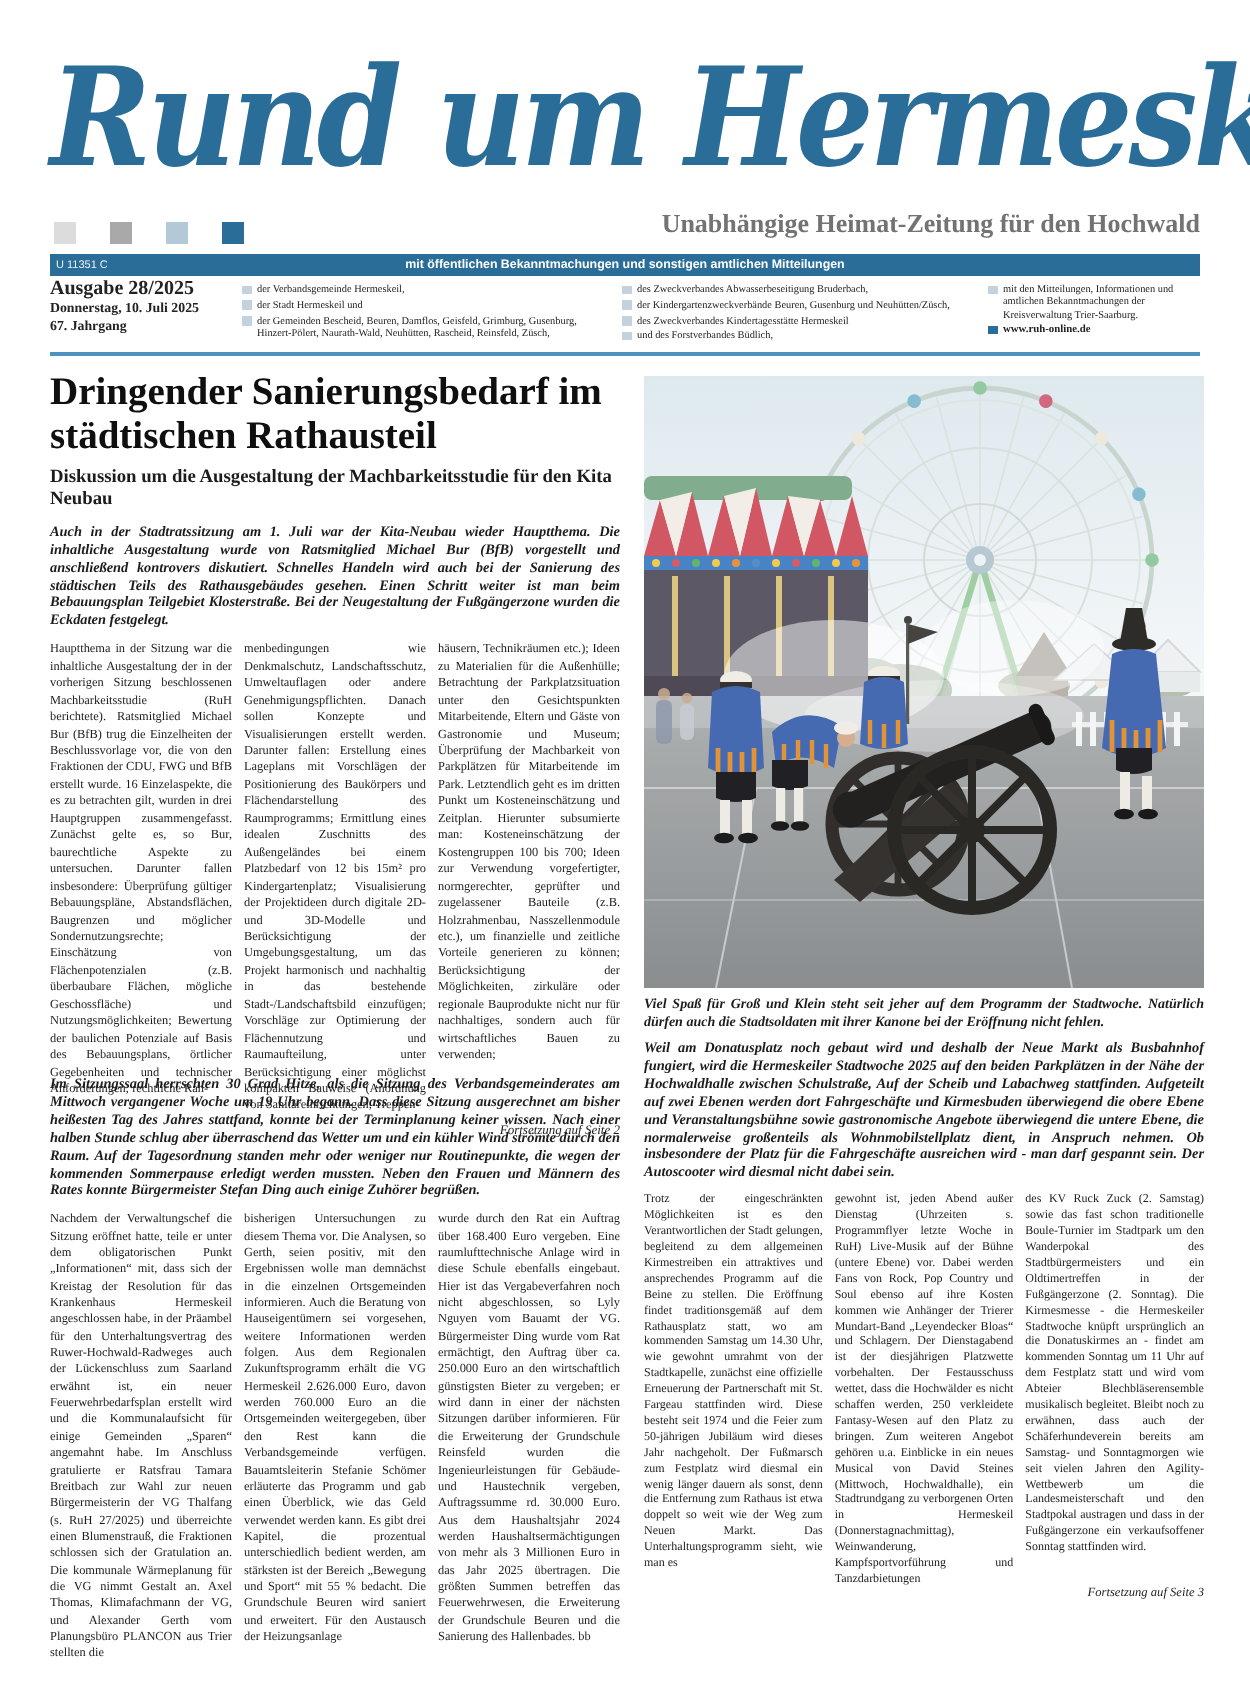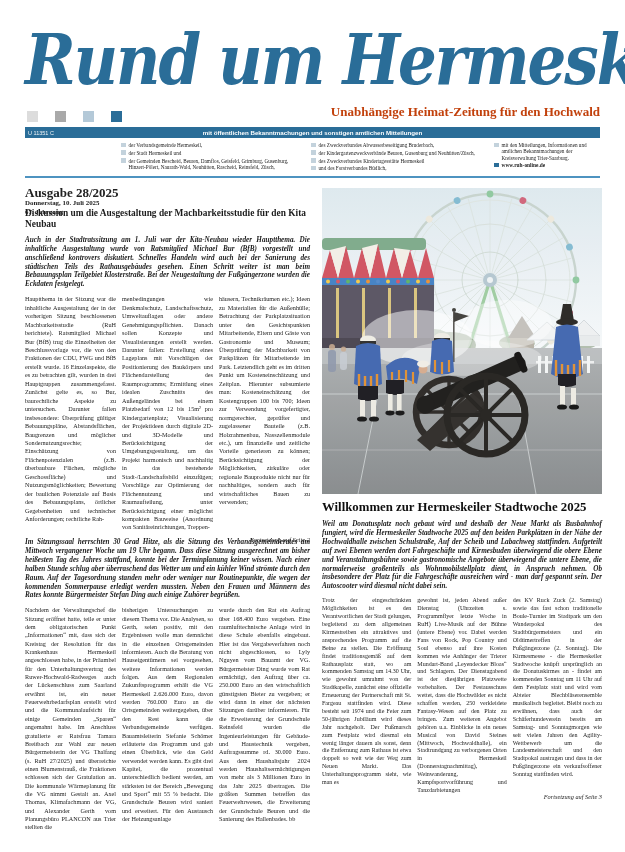--- a/index.html
+++ b/index.html
@@ -7,50 +7,50 @@
         font-family:"Liberation Serif","DejaVu Serif",serif;color:#1c1c1c;}
   
   .brand-title{position:absolute;left:25px;top:20px;width:578px;height:92px;
         font-family:"DejaVu Serif",serif;font-style:italic;font-weight:bold;
         font-size:61px;letter-spacing:-2px;color:#2a6d98;white-space:nowrap;
         transform:scaleY(1.12);transform-origin:top left;}
   .squares{position:absolute;left:27px;top:111px;display:flex;gap:17px;}
   .squares span{width:11px;height:11px;display:block;}
   .sq1{background:#dcdcdc}.sq2{background:#a9a9a9}.sq3{background:#b4c9d8}.sq4{background:#2a6d98}
   .tagline{position:absolute;left:25px;top:104px;width:575px;text-align:right;
-        font-size:13px;font-weight:bold;color:#c2410c;}
+        font-size:13px;font-weight:bold;color:#737373;}
   .bluebar{position:absolute;left:25px;top:127px;width:575px;height:11px;background:#2a6d98;
         font-family:"Liberation Sans",sans-serif;color:#eef3f6;}
   .bluebar .code{position:absolute;left:3px;top:2.5px;font-size:5.5px;}
   .bluebar .bartext{position:absolute;left:0;right:0;top:2px;text-align:center;
         font-size:6.2px;font-weight:bold;color:#ffffff;}
   .mastrow{position:absolute;left:25px;top:142px;width:575px;display:flex;
         font-size:5.2px;line-height:6.3px;color:#222;}
   .mcol1{width:96px;flex:none;}
   .mcol2{width:190px;flex:none;padding-right:8px;box-sizing:border-box;}
   .mcol3{width:183px;flex:none;padding-right:8px;box-sizing:border-box;}
   .mcol4{width:98px;flex:none;}
-  .edition{font-size:13px;font-weight:bold;margin-bottom:3.5px;margin-top:48px;}
+  .edition{font-size:10px;font-weight:bold;margin-bottom:3.5px;}
   .mdate{font-size:6.9px;font-weight:bold;margin-bottom:2.5px;}
   .mvol{font-size:6.9px;font-weight:bold;}
   .mitem{display:flex;margin-bottom:1.5px;}
   .msq{width:4.5px;height:4.5px;background:#c3d2dc;display:block;flex:none;
        margin-right:3px;margin-top:0.5px;}
   .msq.blue{background:#2a6d98;}
   .mweb{font-weight:bold;font-size:5.4px;}
   .mastrule{position:absolute;left:25px;top:176px;width:575px;height:2px;background:#4e93c0;}
   
   .art{position:absolute;}
   .art1{left:25px;top:186px;width:285px;}
   .art2{left:25px;top:533px;width:285px;}
   .rightcol{left:322px;top:188px;width:280px;}
   .h1{font-size:19.5px;line-height:21.5px;font-weight:bold;color:#0f0f0f;}
   .h2{font-size:12.8px;line-height:15px;font-weight:bold;color:#0f0f0f;}
   .h2.nowrap{white-space:nowrap;}
-  .sub1{font-size:9.4px;line-height:11.4px;font-weight:bold;margin-top:22px;}
+  .sub1{font-size:9.4px;line-height:11.4px;font-weight:bold;margin-top:5px;}
   .sub2{font-size:8.8px;line-height:10.6px;font-weight:bold;margin-top:4px;}
   .lead{font-size:7.2px;line-height:8.9px;font-weight:bold;text-align:justify;margin-top:5px;font-style:italic;}
   .cols{display:flex;gap:6px;position:relative;overflow:hidden;margin-top:6px;}
   .col{flex:1;text-align:justify;}
   .art1 .cols{height:249px;font-size:6.2px;line-height:8.45px;}
   .art2 .cols{height:231px;font-size:6.2px;line-height:8.35px;}
   .rightcol .cols{height:204px;font-size:6px;line-height:7.9px;}
   .cont{position:absolute;right:0;bottom:0;background:#fff;font-style:italic;
         padding-left:5px;font-size:1.05em;}
   
@@ -123,20 +123,21 @@
       </div>
       <div class="mitem">
         <span class="msq blue"></span>
         <span class="mweb">www.ruh-online.de</span>
       </div>
     </div>
   </div>
   <div class="mastrule"></div>
 
   <section class="art art1">
+    <div class="h1">Dringender Sanierungsbedarf im städtischen Rathausteil</div>
     <div class="sub1">Diskussion um die Ausgestaltung der Machbarkeitsstudie für den Kita Neubau</div>
     <div class="lead">Auch in der Stadtratssitzung am 1. Juli war der Kita-Neubau wieder Hauptthema. Die inhaltliche Ausgestaltung wurde von Ratsmitglied Michael Bur (BfB) vorgestellt und anschließend kontrovers diskutiert. Schnelles Handeln wird auch bei der Sanierung des städtischen Teils des Rathausgebäudes gesehen. Einen Schritt weiter ist man beim Bebauungsplan Teilgebiet Klosterstraße. Bei der Neugestaltung der Fußgängerzone wurden die Eckdaten festgelegt.</div>
     <div class="cols">
       <div class="col">Hauptthema in der Sitzung war die inhaltliche Ausgestaltung der in der vorherigen Sitzung beschlossenen Machbarkeitsstudie (RuH berichtete). Ratsmitglied Michael Bur (BfB) trug die Einzelheiten der Beschlussvorlage vor, die von den Fraktionen der CDU, FWG und BfB erstellt wurde. 16 Einzelaspekte, die es zu betrachten gilt, wurden in drei Hauptgruppen zusammengefasst. Zunächst gelte es, so Bur, baurechtliche Aspekte zu untersuchen. Darunter fallen insbesondere: Überprüfung gültiger Bebauungspläne, Abstandsflächen, Baugrenzen und möglicher Sondernutzungsrechte; Einschätzung von Flächenpotenzialen (z.B. überbaubare Flächen, mögliche Geschossfläche) und Nutzungsmöglichkeiten; Bewertung der baulichen Potenziale auf Basis des Bebauungsplans, örtlicher Gegebenheiten und technischer Anforderungen; rechtliche Rah-</div>
       <div class="col">menbedingungen wie Denkmalschutz, Landschaftsschutz, Umweltauflagen oder andere Genehmigungspflichten. Danach sollen Konzepte und Visualisierungen erstellt werden. Darunter fallen: Erstellung eines Lageplans mit Vorschlägen der Positionierung des Baukörpers und Flächendarstellung des Raumprogramms; Ermittlung eines idealen Zuschnitts des Außengeländes bei einem Platzbedarf von 12 bis 15m² pro Kindergartenplatz; Visualisierung der Projektideen durch digitale 2D- und 3D-Modelle und Berücksichtigung der Umgebungsgestaltung, um das Projekt harmonisch und nachhaltig in das bestehende Stadt-/Landschaftsbild einzufügen; Vorschläge zur Optimierung der Flächennutzung und Raumaufteilung, unter Berücksichtigung einer möglichst kompakten Bauweise (Anordnung von Sanitäreinrichtungen, Treppen-</div>
       <div class="col">häusern, Technikräumen etc.); Ideen zu Materialien für die Außenhülle; Betrachtung der Parkplatzsituation unter den Gesichtspunkten Mitarbeitende, Eltern und Gäste von Gastronomie und Museum; Überprüfung der Machbarkeit von Parkplätzen für Mitarbeitende im Park. Letztendlich geht es im dritten Punkt um Kosteneinschätzung und Zeitplan. Hierunter subsumierte man: Kosteneinschätzung der Kostengruppen 100 bis 700; Ideen zur Verwendung vorgefertigter, normgerechter, geprüfter und zugelassener Bauteile (z.B. Holzrahmenbau, Nasszellenmodule etc.), um finanzielle und zeitliche Vorteile generieren zu können; Berücksichtigung der Möglichkeiten, zirkuläre oder regionale Bauprodukte nicht nur für nachhaltiges, sondern auch für wirtschaftliches Bauen zu verwenden;</div>
       <div class="cont">Fortsetzung auf Seite 2</div>
     </div>
   </section>
 
@@ -411,22 +412,22 @@
         <path d="M236,186 h18 v11 q-9,4 -18,0 Z" fill="#16151a"></path>
         <rect x="238" y="198" width="5" height="19" fill="#eceae2"></rect>
         <rect x="249" y="200" width="5" height="17" fill="#eceae2"></rect>
         <ellipse cx="240" cy="219" rx="5" ry="2.6" fill="#0d0d0d"></ellipse>
         <ellipse cx="252" cy="219" rx="5" ry="2.6" fill="#0d0d0d"></ellipse>
       </g>
 
       <rect x="0" y="0" width="280" height="306" fill="#ffffff" opacity="0.05"></rect>
     </svg>
 
-
-    <div class="h2 nowrap" style="margin-top:6px;">Willkommen zur Hermeskeiler Stadtwoche 2025</div>
+    <div class="caption">Viel Spaß für Groß und Klein steht seit jeher auf dem Programm der Stadtwoche. Natürlich dürfen auch die Stadtsoldaten mit ihrer Kanone bei der Eröffnung nicht fehlen.</div>
+
     <div class="lead">Weil am Donatusplatz noch gebaut wird und deshalb der Neue Markt als Busbahnhof fungiert, wird die Hermeskeiler Stadtwoche 2025 auf den beiden Parkplätzen in der Nähe der Hochwaldhalle zwischen Schulstraße, Auf der Scheib und Labachweg stattfinden. Aufgeteilt auf zwei Ebenen werden dort Fahrgeschäfte und Kirmesbuden überwiegend die obere Ebene und Veranstaltungsbühne sowie gastronomische Angebote überwiegend die untere Ebene, die normalerweise großenteils als Wohnmobilstellplatz dient, in Anspruch nehmen. Ob insbesondere der Platz für die Fahrgeschäfte ausreichen wird - man darf gespannt sein. Der Autoscooter wird diesmal nicht dabei sein.</div>
     <div class="cols">
       <div class="col">Trotz der eingeschränkten Möglichkeiten ist es den Verantwortlichen der Stadt gelungen, begleitend zu dem allgemeinen Kirmestreiben ein attraktives und ansprechendes Programm auf die Beine zu stellen. Die Eröffnung findet traditionsgemäß auf dem Rathausplatz statt, wo am kommenden Samstag um 14.30 Uhr, wie gewohnt umrahmt von der Stadtkapelle, zunächst eine offizielle Erneuerung der Partnerschaft mit St. Fargeau stattfinden wird. Diese besteht seit 1974 und die Feier zum 50-jährigen Jubiläum wird dieses Jahr nachgeholt. Der Fußmarsch zum Festplatz wird diesmal ein wenig länger dauern als sonst, denn die Entfernung zum Rathaus ist etwa doppelt so weit wie der Weg zum Neuen Markt. Das Unterhaltungsprogramm sieht, wie man es</div>
       <div class="col">gewohnt ist, jeden Abend außer Dienstag (Uhrzeiten s. Programmflyer letzte Woche in RuH) Live-Musik auf der Bühne (untere Ebene) vor. Dabei werden Fans von Rock, Pop Country und Soul ebenso auf ihre Kosten kommen wie Anhänger der Trierer Mundart-Band „Leyendecker Bloas“ und Schlagern. Der Dienstagabend ist der diesjährigen Platzwette vorbehalten. Der Festausschuss wettet, dass die Hochwälder es nicht schaffen werden, 250 verkleidete Fantasy-Wesen auf den Platz zu bringen. Zum weiteren Angebot gehören u.a. Einblicke in ein neues Musical von David Steines (Mittwoch, Hochwaldhalle), ein Stadtrundgang zu verborgenen Orten in Hermeskeil (Donnerstagnachmittag), Weinwanderung, Kampfsportvorführung und Tanzdarbietungen</div>
       <div class="col">des KV Ruck Zuck (2. Samstag) sowie das fast schon traditionelle Boule-Turnier im Stadtpark um den Wanderpokal des Stadtbürgermeisters und ein Oldtimertreffen in der Fußgängerzone (2. Sonntag). Die Kirmesmesse - die Hermeskeiler Stadtwoche knüpft ursprünglich an die Donatuskirmes an - findet am kommenden Sonntag um 11 Uhr auf dem Festplatz statt und wird vom Abteier Blechbläserensemble musikalisch begleitet. Bleibt noch zu erwähnen, dass auch der Schäferhundeverein bereits am Samstag- und Sonntagmorgen wie seit vielen Jahren den Agility-Wettbewerb um die Landesmeisterschaft und den Stadtpokal austragen und dass in der Fußgängerzone ein verkaufsoffener Sonntag stattfinden wird.</div>
       <div class="cont">Fortsetzung auf Seite 3</div>
     </div>
   </section>
 
 </div>

